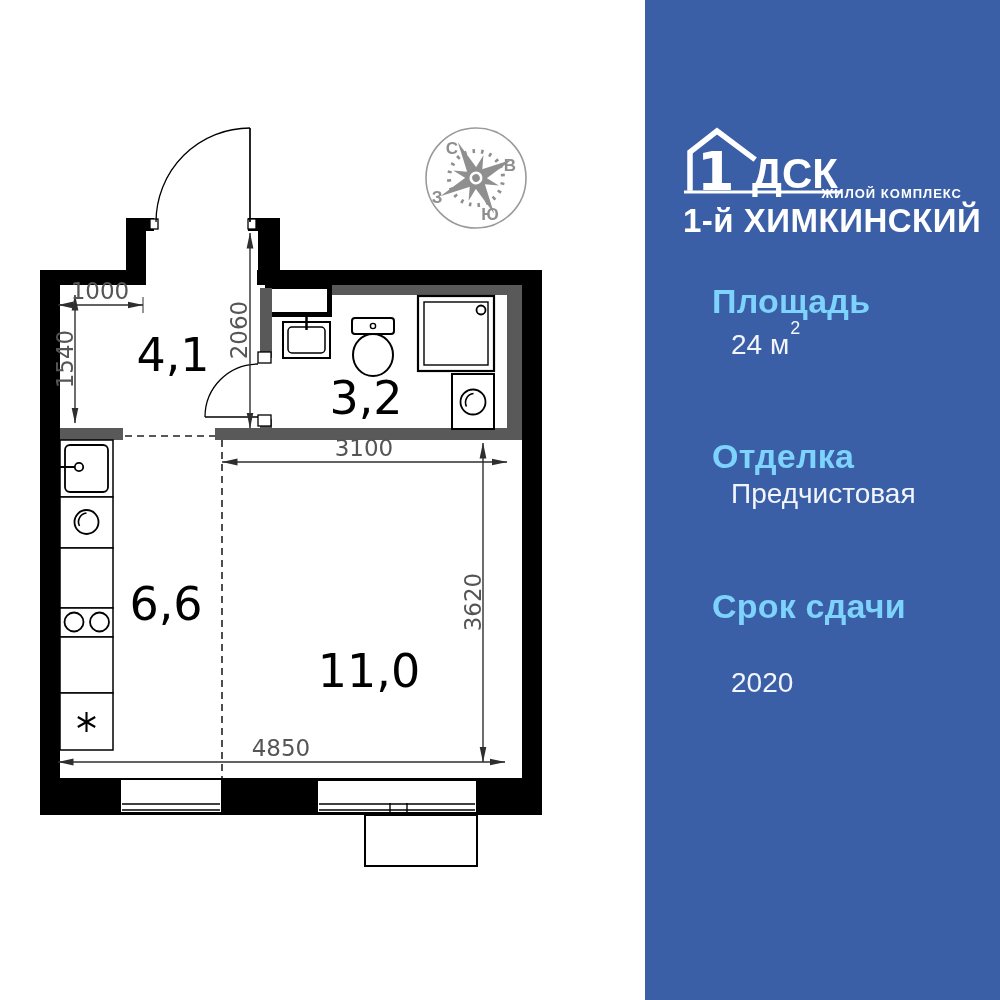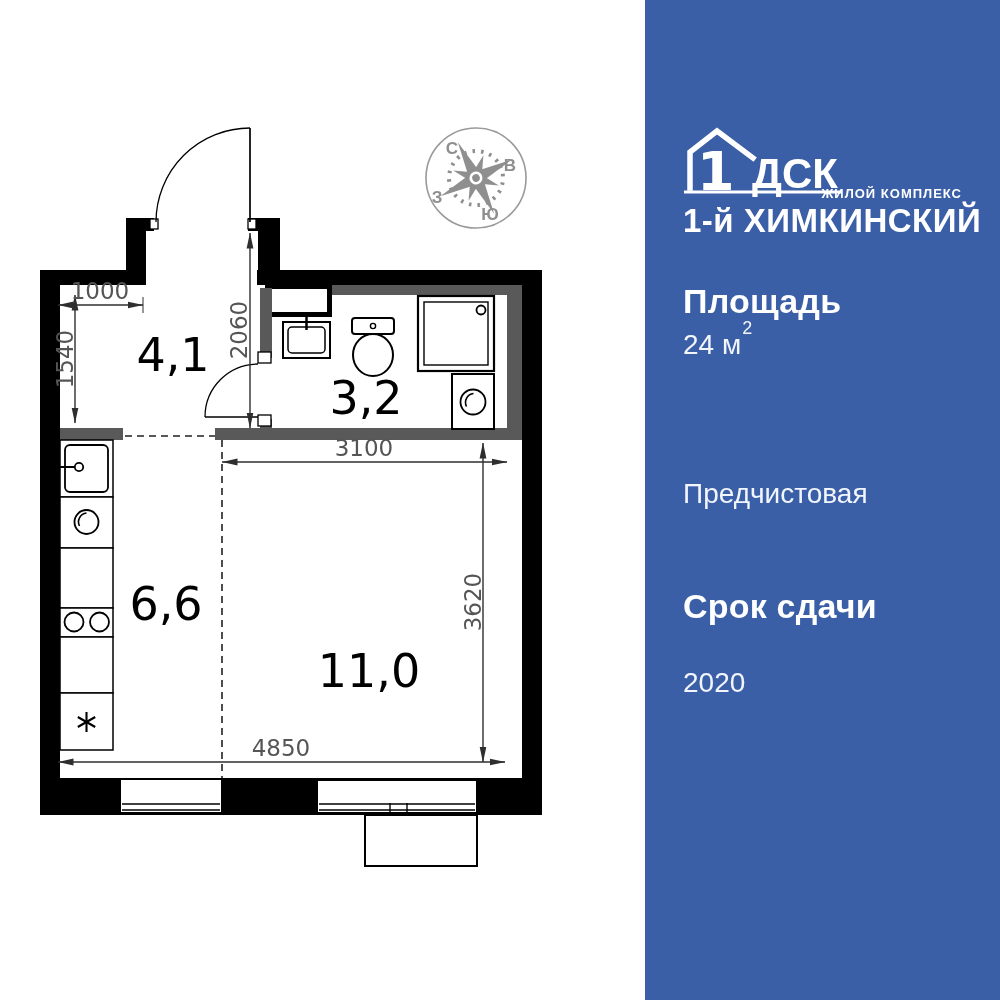--- a/index.html
+++ b/index.html
@@ -1,22 +1,22 @@
 <!DOCTYPE html>
 <html><head>
 <meta charset="utf-8">
 <style>
   html,body{margin:0;padding:0;background:#ffffff;}
   .canvas{position:relative;width:1000px;height:1000px;background:#ffffff;overflow:hidden;
           font-family:"Liberation Sans",sans-serif;}
   .plan-svg{position:absolute;left:0;top:0;}
   .panel{position:absolute;left:645px;top:0;width:355px;height:1000px;background:#3a5fa6;}
   .pblock{position:absolute;color:#ffffff;}
-  .h1{font-weight:bold;font-size:34px;line-height:36px;color:#ffffff;letter-spacing:0.2px;}
-  .val{font-size:28px;line-height:34px;color:#f2f6fc;font-weight:normal;}
+  .h1{font-weight:bold;font-size:34px;line-height:36px;color:#7dd3fc;letter-spacing:0.2px;margin-left:29px;}
+  .val{font-size:28px;line-height:34px;color:#f2f6fc;font-weight:normal;margin-left:48px;}
   .val sup{font-size:18px;position:relative;top:-10px;left:1px;}
   svg text{user-select:none;}
   .room-label{font-family:"DejaVu Sans",sans-serif;font-size:46px;fill:#000000;}
   .dim-label{font-family:"DejaVu Sans",sans-serif;font-size:23px;fill:#555555;}
   .compass-letter{font-family:"Liberation Sans",sans-serif;font-weight:bold;font-size:17px;fill:#8f8f8f;}
 </style>
 </head>
 <body>
 
 <div class="canvas">
@@ -176,19 +176,20 @@
       <line x1="3" y1="68" x2="161" y2="68" stroke="#ffffff" stroke-width="3"></line>
       <text x="281" y="74" text-anchor="end" fill="#ffffff" font-family="Liberation Sans, sans-serif" font-weight="bold" font-size="13" letter-spacing="1">ЖИЛОЙ КОМПЛЕКС</text>
       <text x="2" y="108" fill="#ffffff" font-family="Liberation Sans, sans-serif" font-weight="bold" font-size="33" letter-spacing="0.5">1-й ХИМКИНСКИЙ</text>
     </svg>
 
     <div class="pblock h1" style="left:38px;top:283px;">Площадь</div>
     <div class="pblock val" style="left:38px;top:321px;">
       <span>24 м</span><sup>2</sup>
     </div>
 
+    <div class="pblock h1" style="left:38px;top:438px;">Отделка</div>
     <div class="pblock h1" style="left:38px;top:588px;">Срок сдачи</div>
 
     <div class="pblock val" style="left:38px;top:477px;">Предчистовая</div>
     <div class="pblock val" style="left:38px;top:666px;">2020</div>
   </div>
 
 </div>
 
 </body></html>

